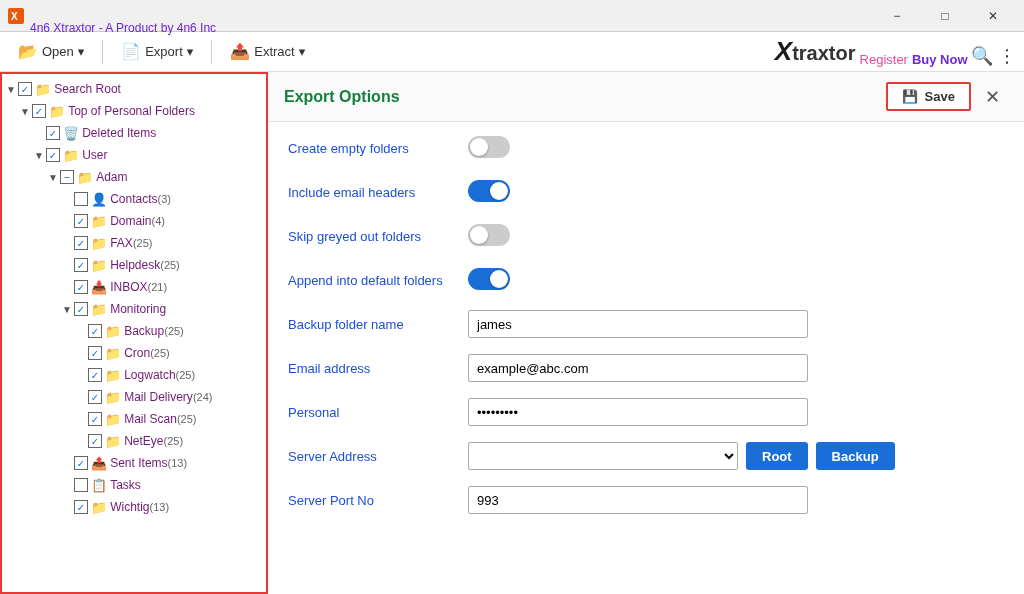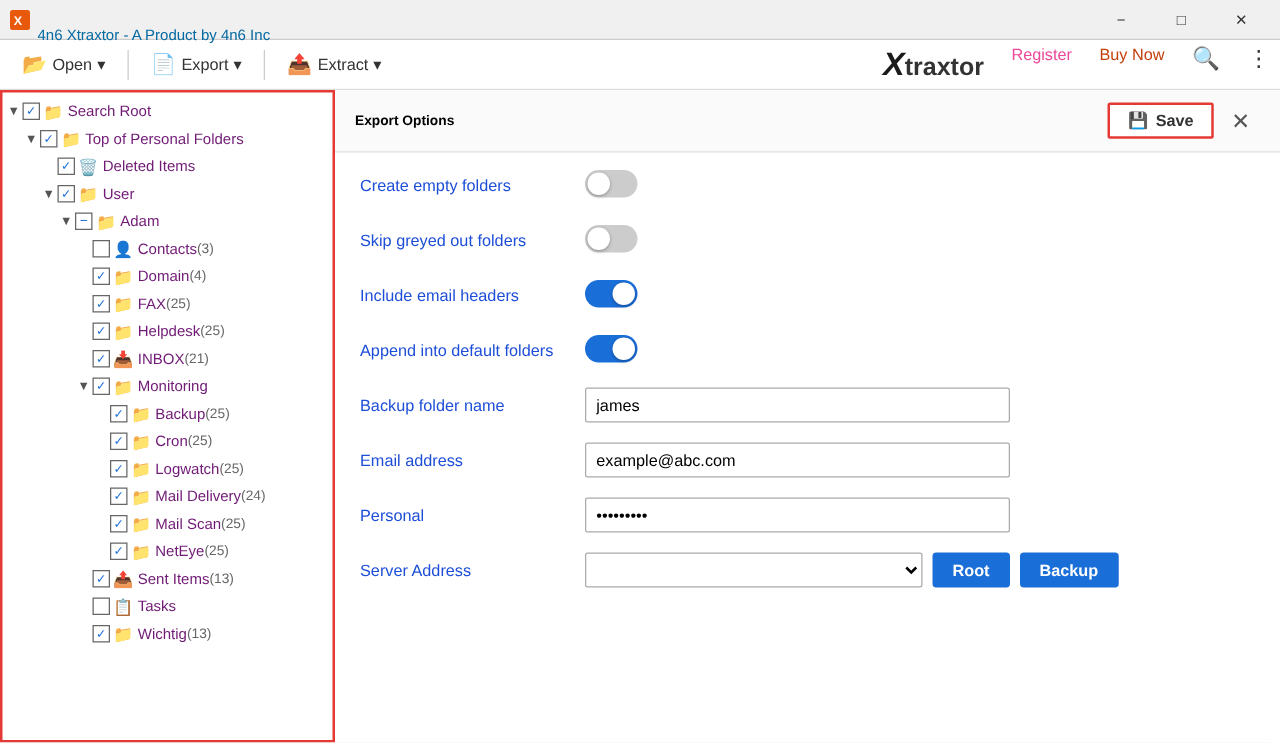--- a/index.html
+++ b/index.html
@@ -9,21 +9,21 @@
     .title-bar {
       background: #f0f0f0;
       height: 32px;
       display: flex;
       align-items: center;
       padding: 0 8px;
       border-bottom: 1px solid #ccc;
       user-select: none;
     }
     .title-bar-icon { width: 16px; height: 16px; margin-right: 6px; }
-    .title-bar-text { font-size: 12px; color: #0369a1; flex: 1; margin-top: 24px; }
+    .title-bar-text { font-size: 12px; color: #6d28d9; flex: 1; margin-top: 24px; }
     .title-bar-controls { display: flex; gap: 2px; }
     .title-bar-btn {
       width: 46px; height: 32px; border: none; background: transparent;
       cursor: pointer; font-size: 12px; color: #333;
       display: flex; align-items: center; justify-content: center;
     }
 
     
     .toolbar {
       background: #ffffff;
@@ -34,21 +34,21 @@
       border-bottom: 1px solid #ddd;
       gap: 4px;
     }
     .toolbar-btn {
       display: flex; align-items: center; gap: 4px;
       padding: 4px 10px; border: none; background: transparent;
       cursor: pointer; font-size: 13px; color: #333; border-radius: 3px;
     }
     .toolbar-btn .icon { font-size: 16px; }
     .toolbar-sep { width: 1px; height: 24px; background: #ccc; margin: 0 4px; }
-    .toolbar-right { margin-left: auto; display: flex; align-items: flex-start; gap: 22px; }
+    .toolbar-right { margin-left: auto; display: flex; align-items: flex-end; gap: 4px; }
     .brand { font-size: 22px; font-weight: bold; color: #333; }
     .brand span { color: #e8590c; }
     .nav-link { font-size: 13px; color: #ec4899; cursor: pointer; text-decoration: none; }
 
     
     .main-layout {
       display: flex;
       height: calc(594px - 32px - 40px);
       background: #fff;
     }
@@ -102,23 +102,23 @@
     }
 
     .export-header {
       display: flex;
       align-items: center;
       padding: 10px 16px;
       border-bottom: 1px solid #e0e0e0;
       background: #fafafa;
     }
     .export-title {
-      font-size: 11px;
+      font-size: 16px;
       font-weight: 600;
-      color: #000000;
+      color: #15803d;
       flex: 1;
     }
     .save-btn {
       display: flex; align-items: center; gap: 6px;
       background: #fff; border: 2px solid #e53935;
       padding: 5px 14px; cursor: pointer; font-size: 13px;
       color: #333; font-weight: 600; border-radius: 2px;
     }
     .close-panel-btn {
       background: none; border: none; cursor: pointer;
@@ -235,21 +235,21 @@
     <span class="icon" style="color:#e8590c">📤</span>
     <span>Extract</span>
     <span>▾</span>
   </button>
 
   <div class="toolbar-right">
     <div class="brand">
       <span style="font-style:italic;font-size:26px;color:#1a1a1a;font-weight:900">X</span><span style="color:#333;font-size:20px;font-weight:600">traxtor</span>
     </div>
     <a class="nav-link">Register</a>
-    <a class="nav-link" style="color:#c2410c;font-weight:400">Buy Now</a>
+    <a class="nav-link" style="color:#6d28d9;font-weight:700">Buy Now</a>
     <button style="background:none;border:none;cursor:pointer;font-size:18px;color:#333">🔍</button>
     <button style="background:none;border:none;cursor:pointer;font-size:18px;color:#333">⋮</button>
   </div>
 </div>
 
 <div class="main-layout">
 
   <div class="left-panel">
 
     <div class="tree-item indent-0">
@@ -423,32 +423,32 @@
       <div class="form-row">
         <span class="form-label">Create empty folders</span>
         <div class="form-control">
           <div class="toggle off">
             <div class="toggle-thumb"></div>
           </div>
         </div>
       </div>
 
       <div class="form-row">
-        <span class="form-label">Skip greyed out folders</span>
-        <div class="form-control">
-          <div class="toggle off">
+        <span class="form-label">Include email headers</span>
+        <div class="form-control">
+          <div class="toggle on">
             <div class="toggle-thumb"></div>
           </div>
         </div>
       </div>
 
       <div class="form-row">
-        <span class="form-label">Include email headers</span>
-        <div class="form-control">
-          <div class="toggle on">
+        <span class="form-label">Skip greyed out folders</span>
+        <div class="form-control">
+          <div class="toggle off">
             <div class="toggle-thumb"></div>
           </div>
         </div>
       </div>
 
       <div class="form-row">
         <span class="form-label">Append into default folders</span>
         <div class="form-control">
           <div class="toggle on">
             <div class="toggle-thumb"></div>
@@ -481,16 +481,22 @@
         <span class="form-label">Server Address</span>
         <div class="form-control server-row">
           <select class="server-select">
             <option value=""></option>
           </select>
           <button class="action-btn find-btn">Root</button>
           <button class="action-btn check-btn">Backup</button>
         </div>
       </div>
 
+      <div class="form-row">
+        <span class="form-label">Server Port No</span>
+        <div class="form-control">
+          <input type="text" class="text-input" value="993" placeholder="993" style="">
+        </div>
+      </div>
 
     </div>
   </div>
 </div>
 
 </body></html>

